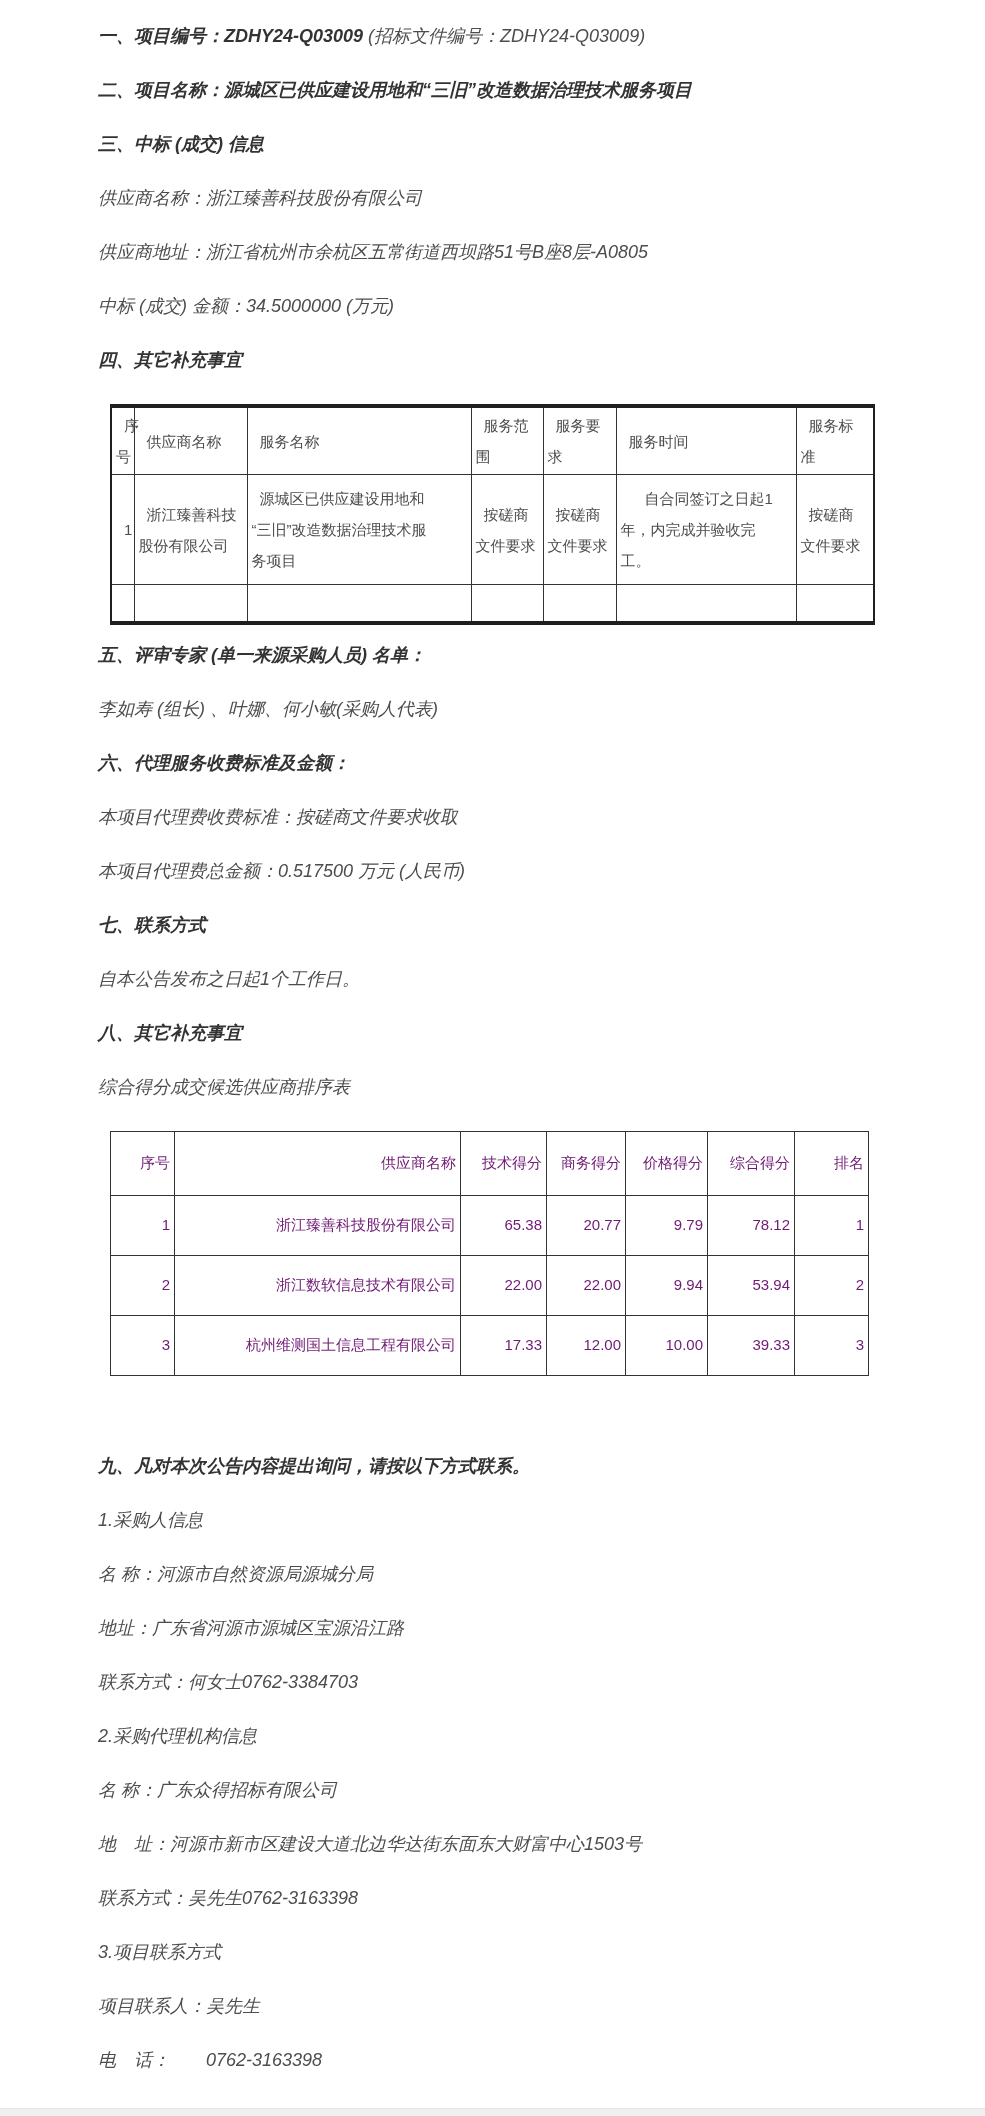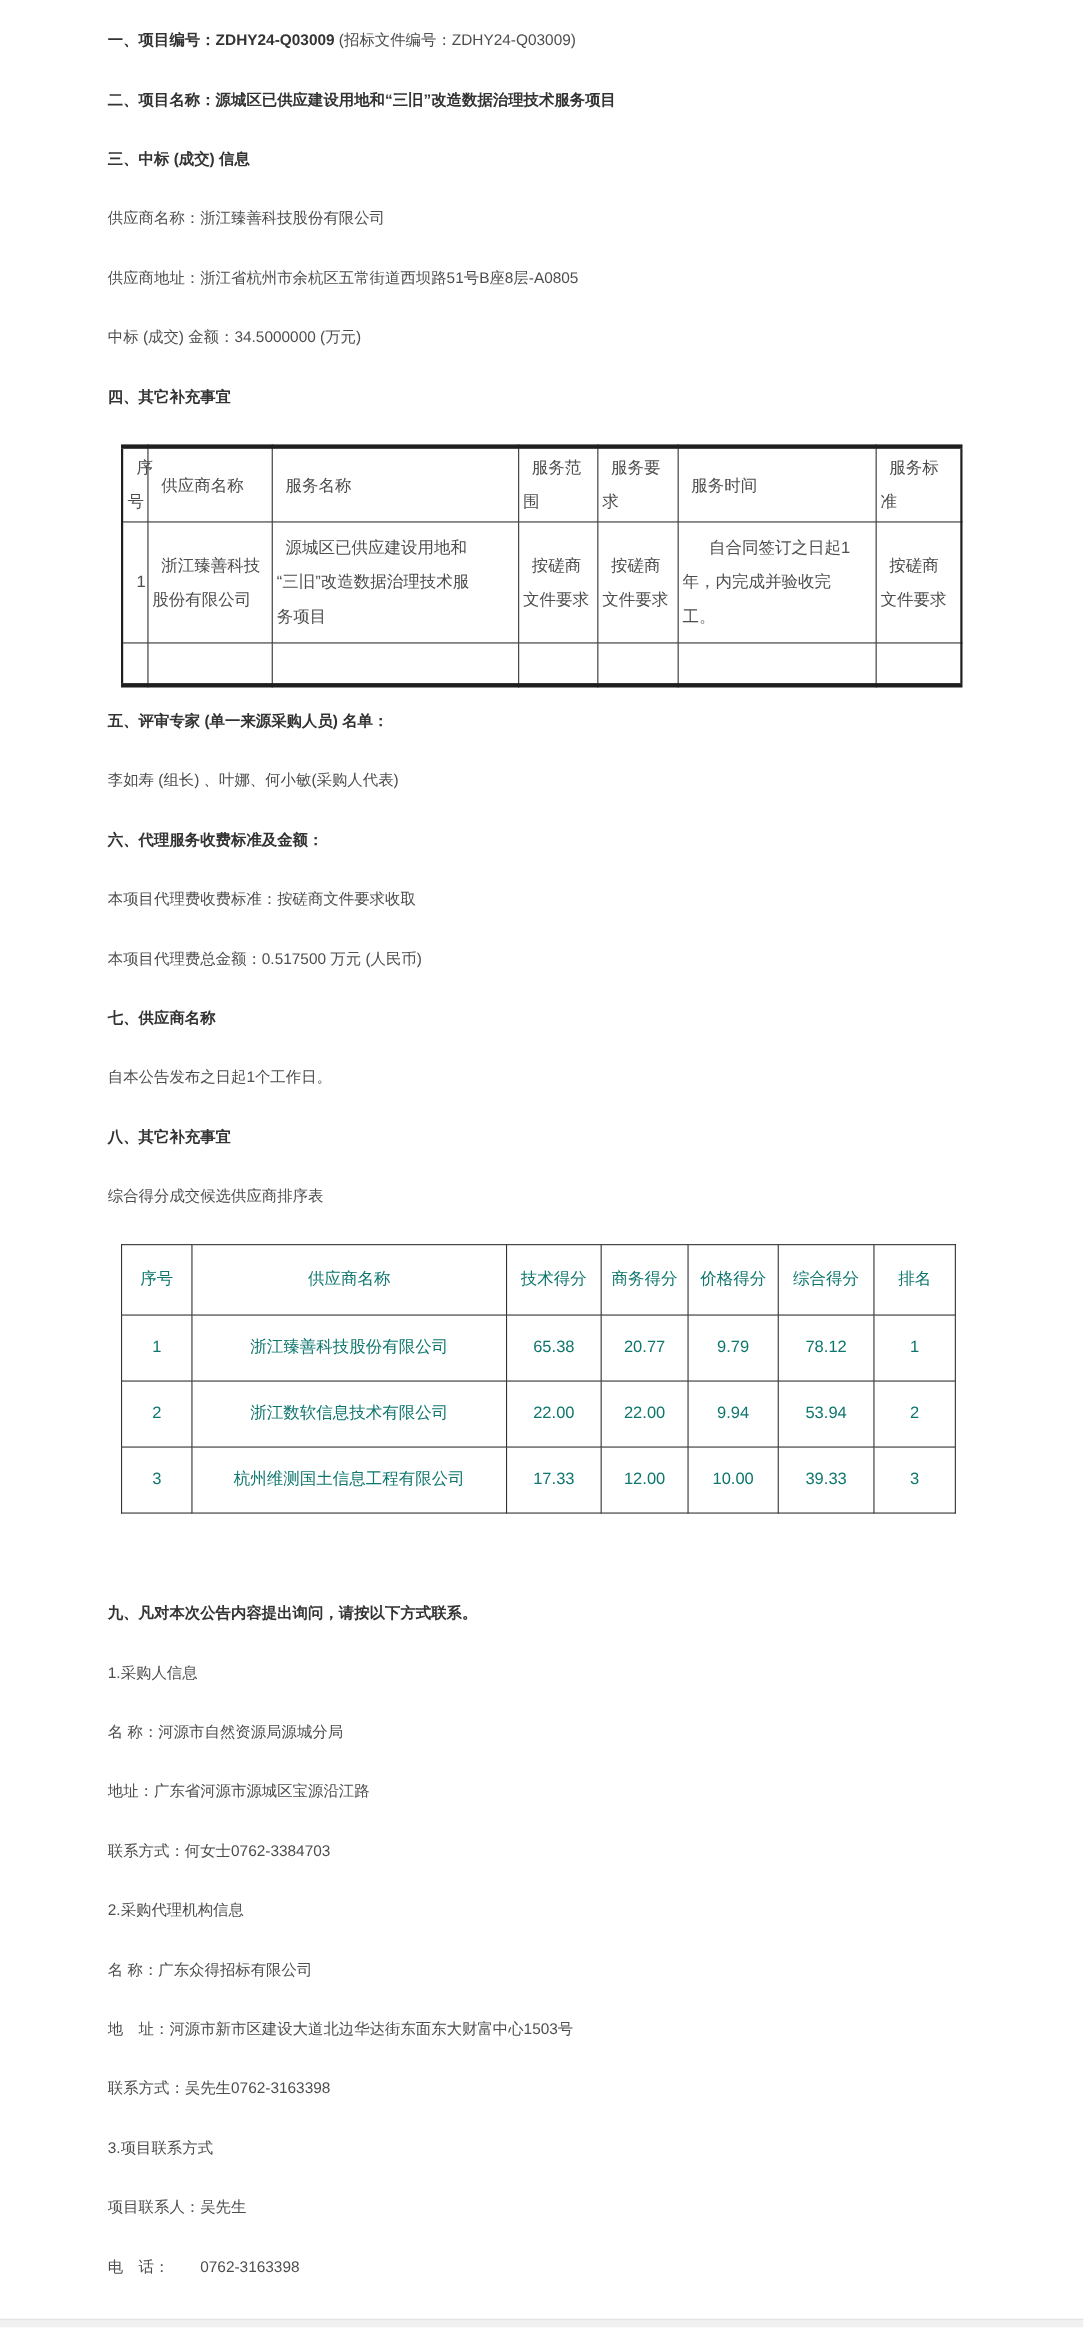--- a/index.html
+++ b/index.html
@@ -2,21 +2,21 @@
 <html><head>
 <meta charset="utf-8">
 <style>
   html, body { margin:0; padding:0; }
   body {
     width:985px; height:2116px; position:relative; overflow:hidden;
     background:#ffffff;
     font-family:"Liberation Sans","DejaVu Sans",sans-serif;
   }
   .page { padding:26px 30px 0 98px; }
-  .page p { margin:0 0 34px 0; font-size:14px; line-height:20px; color:#4d4d4d; }
+  .page p { margin:0 0 34px 0; font-size:18px; line-height:20px; color:#4d4d4d;font-style:italic; }
   .page p.h { color:#333333; font-weight:bold; }
   .note { font-weight:normal; color:#4d4d4d; }
 
   table { border-collapse:collapse; table-layout:fixed; }
 
   
   .t1 { width:765px; margin:25px 0 20px 12px;
         border:2px solid #1f1f1f; border-top-width:4px; border-bottom-width:4px; }
   .t1 th, .t1 td {
     border:1px solid #333333; font-size:15px; font-weight:normal; color:#4d4d4d;
@@ -24,22 +24,22 @@
     line-height:31px; white-space:pre-line; text-indent:8px; word-break:break-all;
   }
   .t1 thead tr { height:64px; }
   .t1 tbody tr.r-data { height:110px; }
   .t1 tbody tr.r-empty { height:38px; }
   .t1 td.svc-time { text-indent:24px; }
 
   
   .t2 { width:758px; margin:12px 0 0 12px; border:1px solid #333333; }
   .t2 th, .t2 td {
-    border:1px solid #333333; font-size:15px; font-weight:normal; color:#0f766e;
-    text-align:center; vertical-align:middle; padding:0 4px; line-height:20px;
+    border:1px solid #333333; font-size:15px; font-weight:normal; color:#701a75;
+    text-align:right; vertical-align:middle; padding:0 4px; line-height:20px;
   }
   .t2 thead tr { height:64px; }
   .t2 tbody tr { height:60px; }
 
   .mt9 { margin-top:80px !important; }
 
   .footer-strip {
     position:absolute; left:0; right:0; bottom:0; height:7px;
     background:#f0f0f0; border-top:1px solid #e3e3e3;
   }
@@ -115,21 +115,21 @@
     </tbody>
   </table>
 
   <p class="h">五、评审专家 (单一来源采购人员) 名单：</p>
   <p>李如寿 (组长) 、叶娜、何小敏(采购人代表)</p>
 
   <p class="h">六、代理服务收费标准及金额：</p>
   <p>本项目代理费收费标准：按磋商文件要求收取</p>
   <p>本项目代理费总金额：0.517500 万元 (人民币)</p>
 
-  <p class="h">七、供应商名称</p>
+  <p class="h">七、联系方式</p>
   <p>自本公告发布之日起1个工作日。</p>
 
   <p class="h">八、其它补充事宜</p>
   <p>综合得分成交候选供应商排序表</p>
 
   <table class="t2">
     <colgroup>
       <col style="width:64px">
         <col style="width:286px">
         <col style="width:86px">

